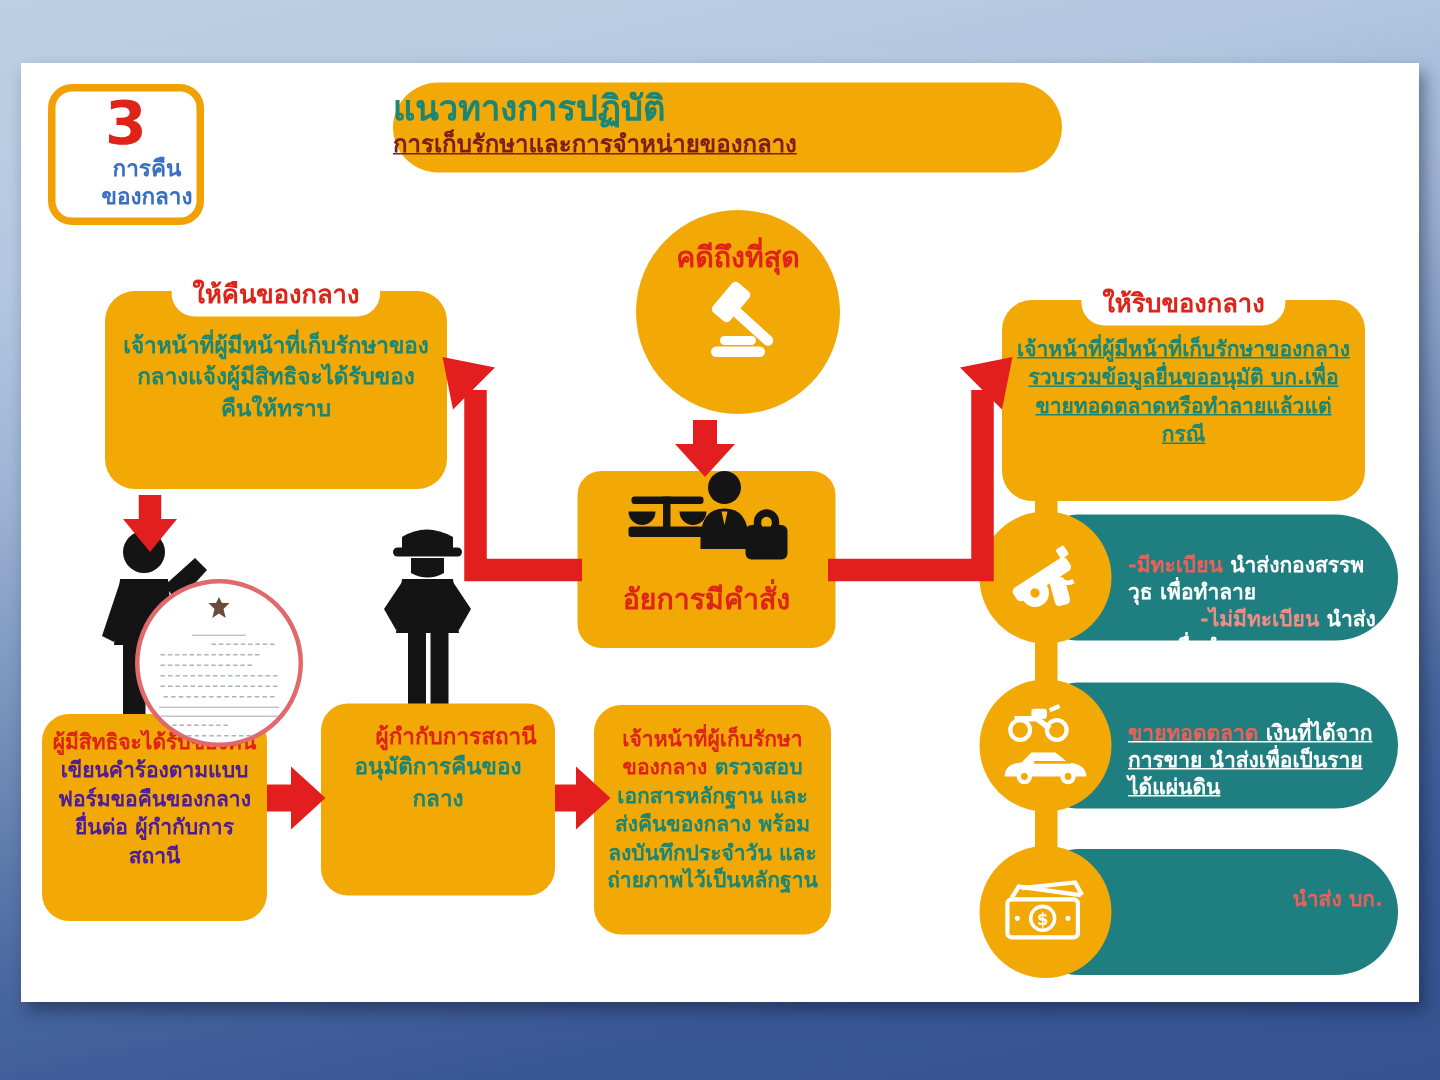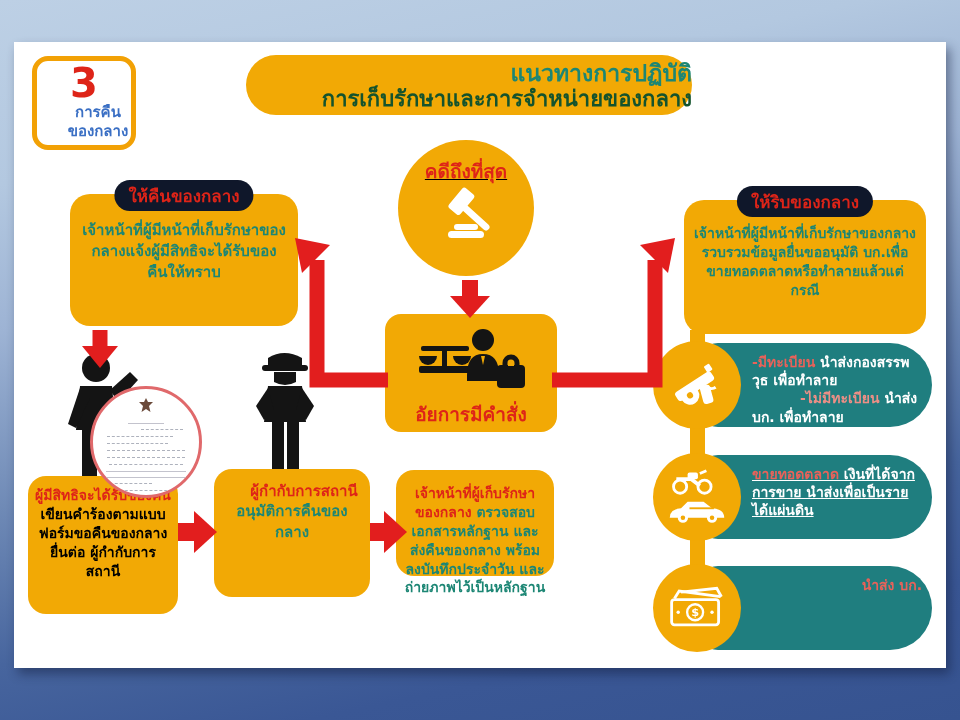--- a/index.html
+++ b/index.html
@@ -7,76 +7,76 @@
        font-family:"DejaVu Sans","Liberation Sans",sans-serif;}
   .stage{position:relative;width:960px;height:720px;
          background:linear-gradient(168deg,#bdd0e5 0%,#b3c8e0 20%,#9db3d4 36%,#6f8ab6 55%,#47659e 72%,#3a5795 85%,#365390 100%);}
   .slide{position:absolute;left:14px;top:42px;width:932px;height:626px;background:#ffffff;
          box-shadow:4px 6px 10px rgba(15,25,55,.45);}
 
   
   .orange{background:#F2A905;}
   .hl-red{color:#DE2418;}
   .teal-txt{color:#1C8674;}
-  .navy-txt{color:#000000;}
+  .navy-txt{color:#4c1d95;}
 
   
   .badge{position:absolute;left:18px;top:14px;width:104px;height:94px;background:#fff;
          border:5px solid #F2A105;border-radius:16px;text-align:center;box-sizing:border-box;}
   .badge .num{color:#DE2418;font-size:40px;font-weight:bold;line-height:1.0;margin-top:2px;}
   .badge .bl{color:#3A6FC4;font-size:15px;font-weight:bold;line-height:1.25;padding-left:28px;}
 
   
-  .title-pill{position:absolute;left:232px;top:13px;width:446px;height:60px;border-radius:30px;
-              text-align:right;box-sizing:border-box;padding-top:6px;}
+  .title-pill{position:absolute;left:248px;top:13px;width:446px;height:60px;border-radius:30px;
+              text-align:left;box-sizing:border-box;padding-top:6px;}
   .title-pill .t1{color:#1C8674;font-size:23px;font-weight:bold;line-height:1.1;}
-  .title-pill .t2{color:#14532d;font-size:22px;font-weight:bold;line-height:1.2;}
-
-  
-  .top-circle{position:absolute;left:384px;top:98px;width:136px;height:136px;border-radius:50%;
-              text-align:center;box-sizing:border-box;padding-top:16px;text-decoration:underline;}
+  .title-pill .t2{color:#7f1d1d;font-size:16px;font-weight:bold;line-height:1.2;text-decoration:underline;}
+
+  
+  .top-circle{position:absolute;left:410px;top:98px;width:136px;height:136px;border-radius:50%;
+              text-align:center;box-sizing:border-box;padding-top:16px;}
   .top-circle .lbl{color:#DE2418;font-size:19px;font-weight:bold;}
 
   
   .obox{position:absolute;border-radius:20px;box-sizing:border-box;}
-  .obox .hdr{position:absolute;top:-14px;left:50%;transform:translateX(-50%);background:#0f172a;
+  .obox .hdr{position:absolute;top:-14px;left:50%;transform:translateX(-50%);background:#ffffff;
              border-radius:16px;padding:2px 14px;white-space:nowrap;
              color:#DE2418;font-size:17px;font-weight:bold;}
   .obox .bdy{font-weight:bold;text-align:center;color:#1C8674;overflow-wrap:anywhere;}
   .left-box{left:56px;top:152px;width:228px;height:132px;}
   .left-box .bdy{font-size:15px;line-height:1.4;padding:26px 12px 6px;}
-  .right-box{left:670px;top:158px;width:242px;height:134px;}
-  .right-box .bdy{font-size:14px;line-height:1.35;padding:24px 10px 4px;}
+  .right-box{left:654px;top:158px;width:242px;height:134px;}
+  .right-box .bdy{font-size:14px;line-height:1.35;padding:24px 10px 4px;text-decoration:underline;}
 
   
   .center-box{position:absolute;left:371px;top:272px;width:172px;height:118px;border-radius:16px;
-              text-align:center;box-sizing:border-box;padding-top:15px;}
+              text-align:center;box-sizing:border-box;padding-top:0;}
   .center-box .lbl{color:#DE2418;font-size:19px;font-weight:bold;margin-top:2px;}
 
   
   .bbox{position:absolute;border-radius:18px;box-sizing:border-box;font-weight:bold;
         overflow-wrap:anywhere;line-height:1.35;}
   .bbox-1{left:14px;top:434px;width:150px;height:138px;padding:10px 7px;text-align:center;font-size:14px;}
   .bbox-2{left:200px;top:427px;width:156px;height:128px;padding:12px 10px;text-align:center;font-size:15px;text-indent:24px;}
   .bbox-2 .cont{text-indent:0;display:inline;}
-  .bbox-3{left:382px;top:428px;width:158px;height:106px;padding:14px 8px;text-align:center;font-size:14px;}
+  .bbox-3{left:382px;top:428px;width:158px;height:153px;padding:14px 8px;text-align:center;font-size:14px;}
 
   
   .fig{position:absolute;}
   .doc-circle{position:absolute;left:76px;top:344px;width:112px;height:112px;border-radius:50%;
               background:#fff;border:3px solid #E0696B;z-index:6;box-sizing:border-box;
               text-align:center;padding-top:9px;overflow:hidden;}
   .doc-circle .ln{height:1px;background:#c3c3cd;margin:5px auto 0;}
   .doc-circle .ln.d{background:none;border-top:1px dashed #aeb2bd;}
 
   
   .rail{position:absolute;left:676px;top:288px;width:15px;height:294px;z-index:1;}
   .pill-rect{position:absolute;left:682px;width:236px;height:84px;background:#1F7E7F;z-index:2;
              border-radius:22px 42px 42px 22px;box-sizing:border-box;color:#fff;
-             font-size:14px;font-weight:bold;line-height:1.3;padding:10px 10px 8px 56px;overflow-wrap:anywhere;}
+             font-size:14px;font-weight:bold;line-height:1.3;padding:25px 10px 8px 56px;overflow-wrap:anywhere;}
   .pill-circle{position:absolute;left:639px;width:88px;height:88px;border-radius:50%;z-index:3;
                display:flex;align-items:center;justify-content:center;}
   .hl-pill{color:#E8625A;}
   .hl-pill2{color:#EE8F86;margin-left:48px;}
 
   .arrows{position:absolute;left:0;top:0;z-index:4;pointer-events:none;}
 </style>
 </head>
 <body>
 

